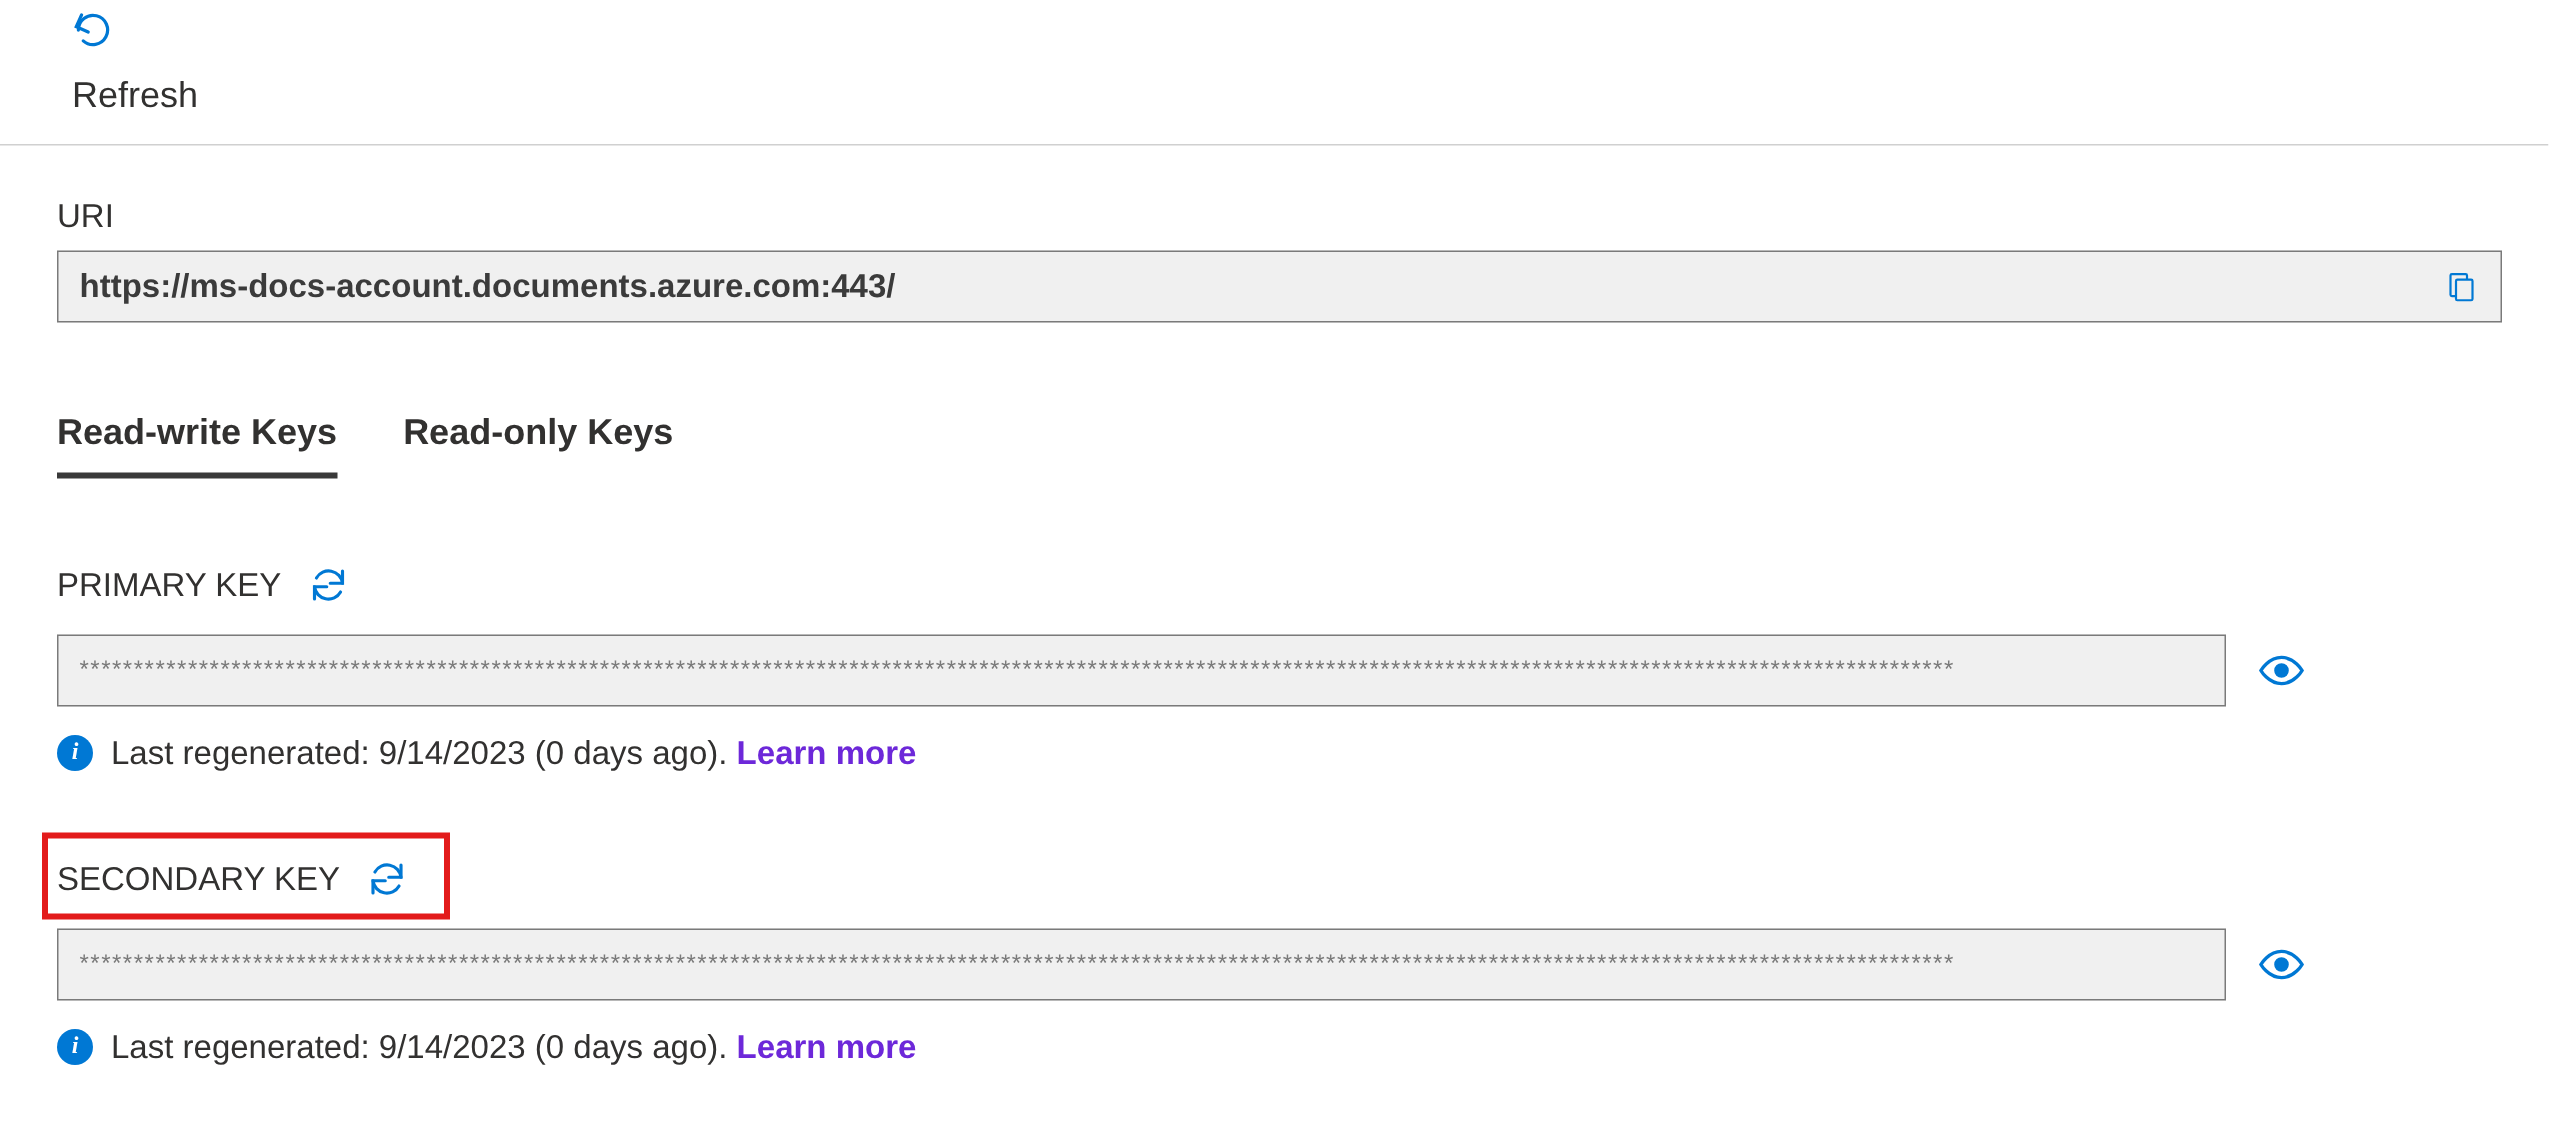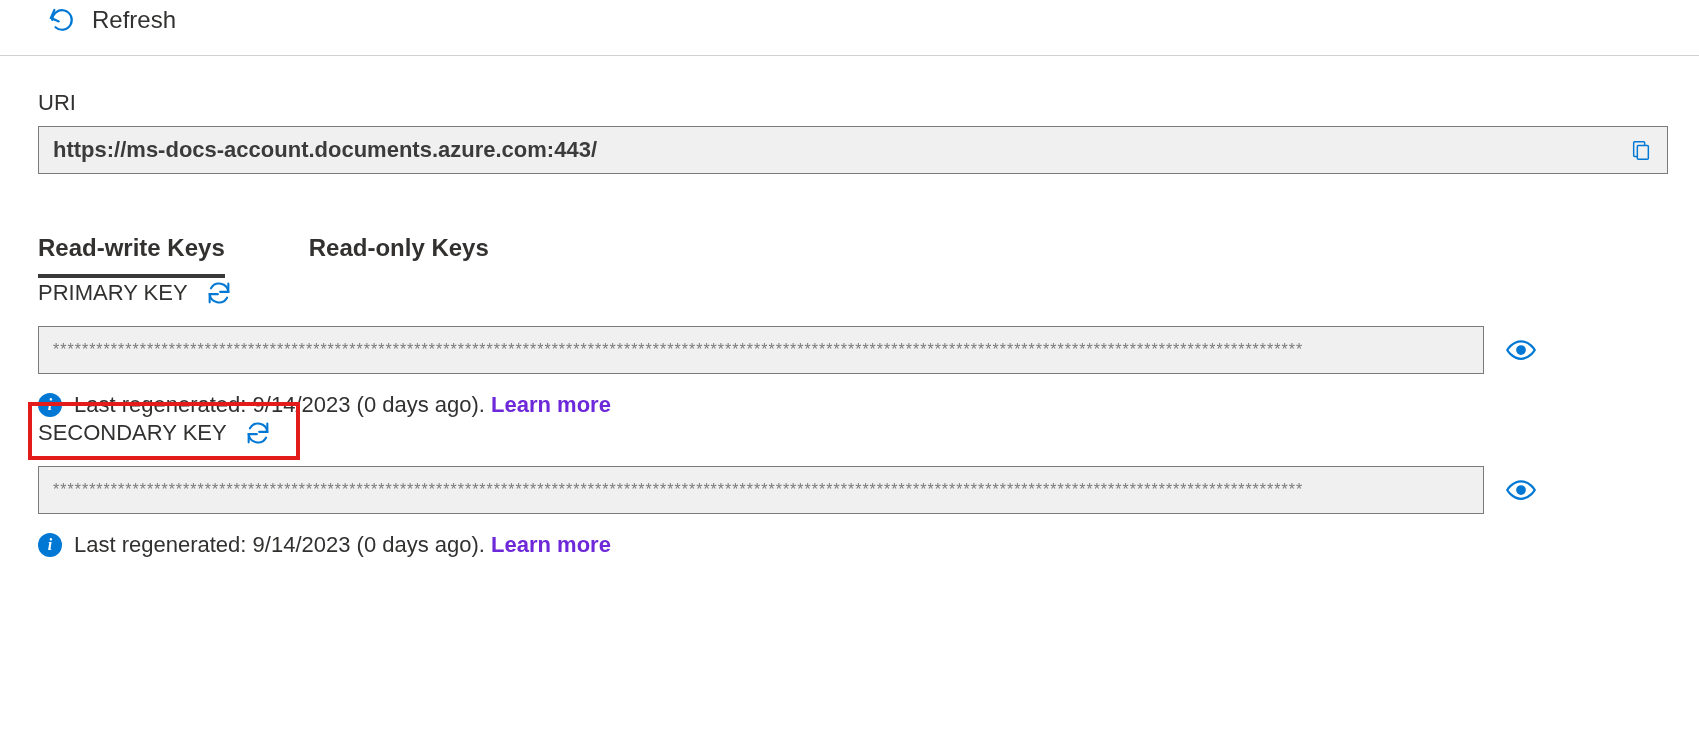--- a/index.html
+++ b/index.html
@@ -18,20 +18,21 @@
 
   
   .toolbar {
     padding: 6px 40px 18px 48px;
     border-bottom: 1px solid #d0d0d0;
   }
   .refresh-btn {
     display: inline-flex;
     cursor: pointer;
     gap: 16px;
+    flex-direction: column;
   }
   .refresh-btn .icon {
     width: 28px;
     height: 28px;
     color: #0078d4;
     display: inline-flex;
     align-items: center;
     justify-content: center;
   }
   .refresh-btn .lbl {
@@ -75,21 +76,21 @@
     position: absolute;
     right: 10px;
     top: 50%;
     transform: translateY(-50%);
   }
 
   
   .tabs {
     margin: 60px 0 0 0;
     display: flex;
-    gap: 84px;
+    gap: 44px;
     padding: 0 0 0 38px;
   }
   .tab {
     font-size: 24px;
     padding: 0 0 12px 0;
     cursor: pointer;
     border-bottom: 4px solid transparent;
     color: #323130;
     font-weight: bold;
   }
@@ -98,20 +99,21 @@
     border-bottom-color: #393939;
   }
 
   
   .key-section {
     padding: 0 40px 0 38px;
   }
   .key-heading {
     font-size: 22px;
     color: #323130;
+    margin-top: 56px;
     display: flex;
     align-items: center;
     gap: 16px;
     text-transform: uppercase;
   }
   .key-heading.highlighted {
     position: relative;
   }
   .highlight-box {
     position: absolute;

